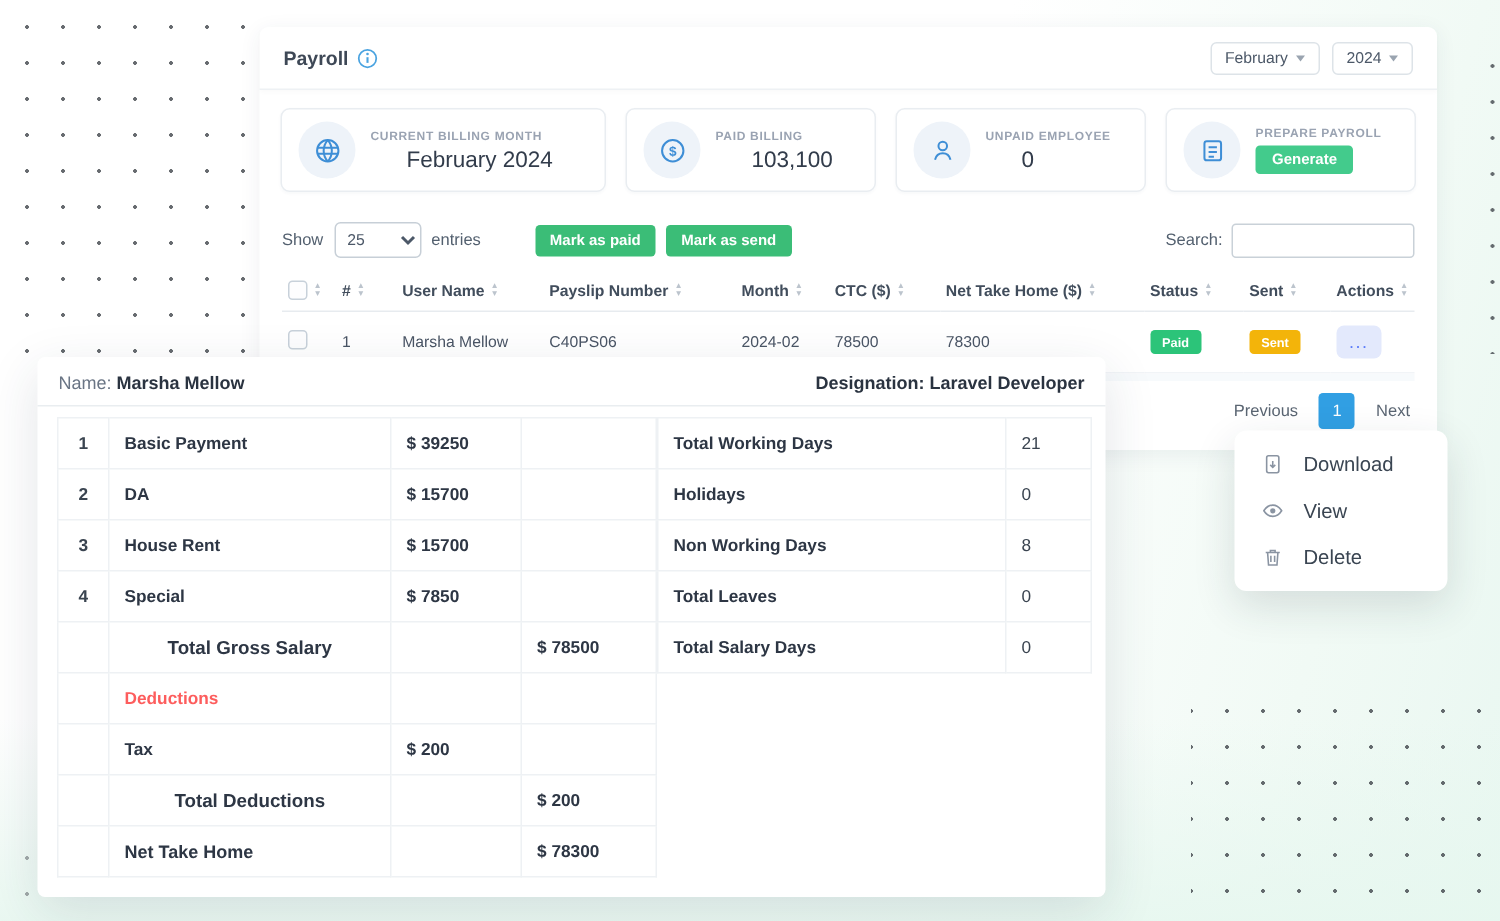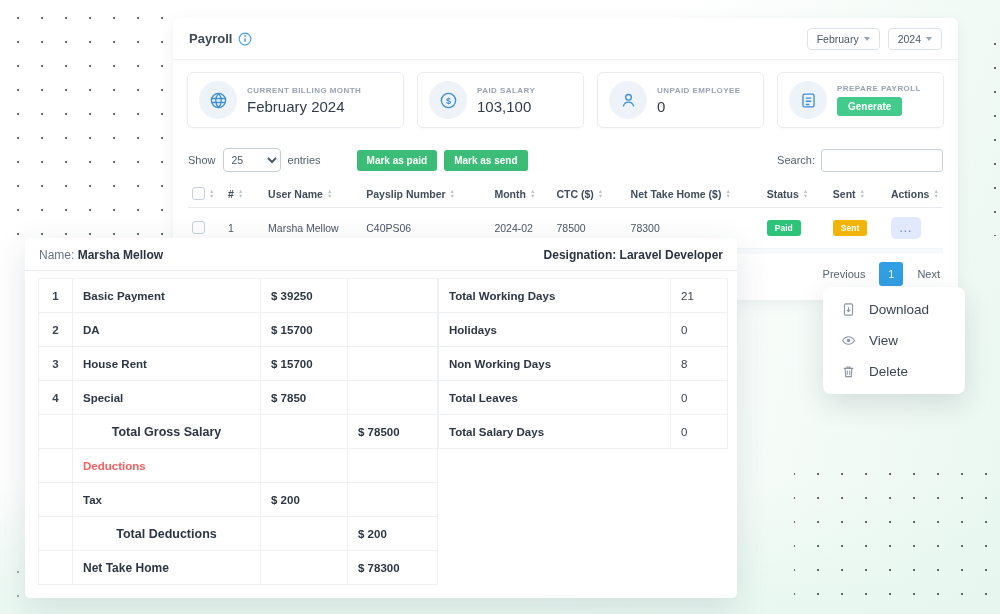--- a/index.html
+++ b/index.html
@@ -51,21 +51,21 @@
     border:1px solid #e9edf1; border-radius:6px; padding:8px 11px;
     box-shadow:0 1px 2px rgba(40,60,80,.03);
   }
   .stat-card.wide { flex:1.35; }
   .icon-bubble {
     width:38px; height:38px; flex:0 0 38px; border-radius:50%;
     background:#eef3f9; display:flex; align-items:center; justify-content:center;
   }
   .icon-bubble svg { width:19px; height:19px; stroke:var(--c-blue); fill:none; stroke-width:1.7; }
   .stat-label { font-size:8px; font-weight:700; letter-spacing:.45px; color:#9aa3b2; margin-bottom:3px; white-space:nowrap; }
-  .stat-value { font-size:15px; font-weight:500; color:#323c4b; white-space:nowrap; }
+  .stat-value { font-size:15px; font-weight:500; color:#323c4b; white-space:nowrap;margin-left:24px; }
   .generate-btn {
     background:var(--c-generate); color:#fff; border:none; border-radius:3px;
     font-size:10px; font-weight:700; padding:4px 11px; cursor:pointer; font-family:inherit;
   }
 
   .controls-row { display:flex; align-items:center; padding:8px 15px 6px; flex:0 0 36px; font-size:11px; color:#53606f; }
   .entries-select {
     margin:0 7px; width:58px; height:24px; border:1px solid #c7cfd7; border-radius:4px;
     font-size:10.5px; color:#4c5868; padding:0 4px; font-family:inherit; background:#fff;
   }
@@ -179,21 +179,21 @@
       </div>
     </div>
     <div class="stat-card">
       <span class="icon-bubble">
         <svg viewBox="0 0 24 24">
             <circle cx="12" cy="12" r="9"></circle>
             <text x="12" y="16.2" text-anchor="middle" font-size="11.5" font-weight="bold" fill="#3e8ed6" stroke="none">$</text>
           </svg>
       </span>
       <div>
-        <div class="stat-label">PAID SALARY</div>
+        <div class="stat-label">PAID BILLING</div>
         <div class="stat-value">103,100</div>
       </div>
     </div>
     <div class="stat-card">
       <span class="icon-bubble">
         <svg viewBox="0 0 24 24">
             <circle cx="12" cy="8" r="3.6"></circle>
             <path d="M5.5 19.5c.9-3.8 3.4-5.4 6.5-5.4s5.6 1.6 6.5 5.4"></path>
           </svg>
       </span>

